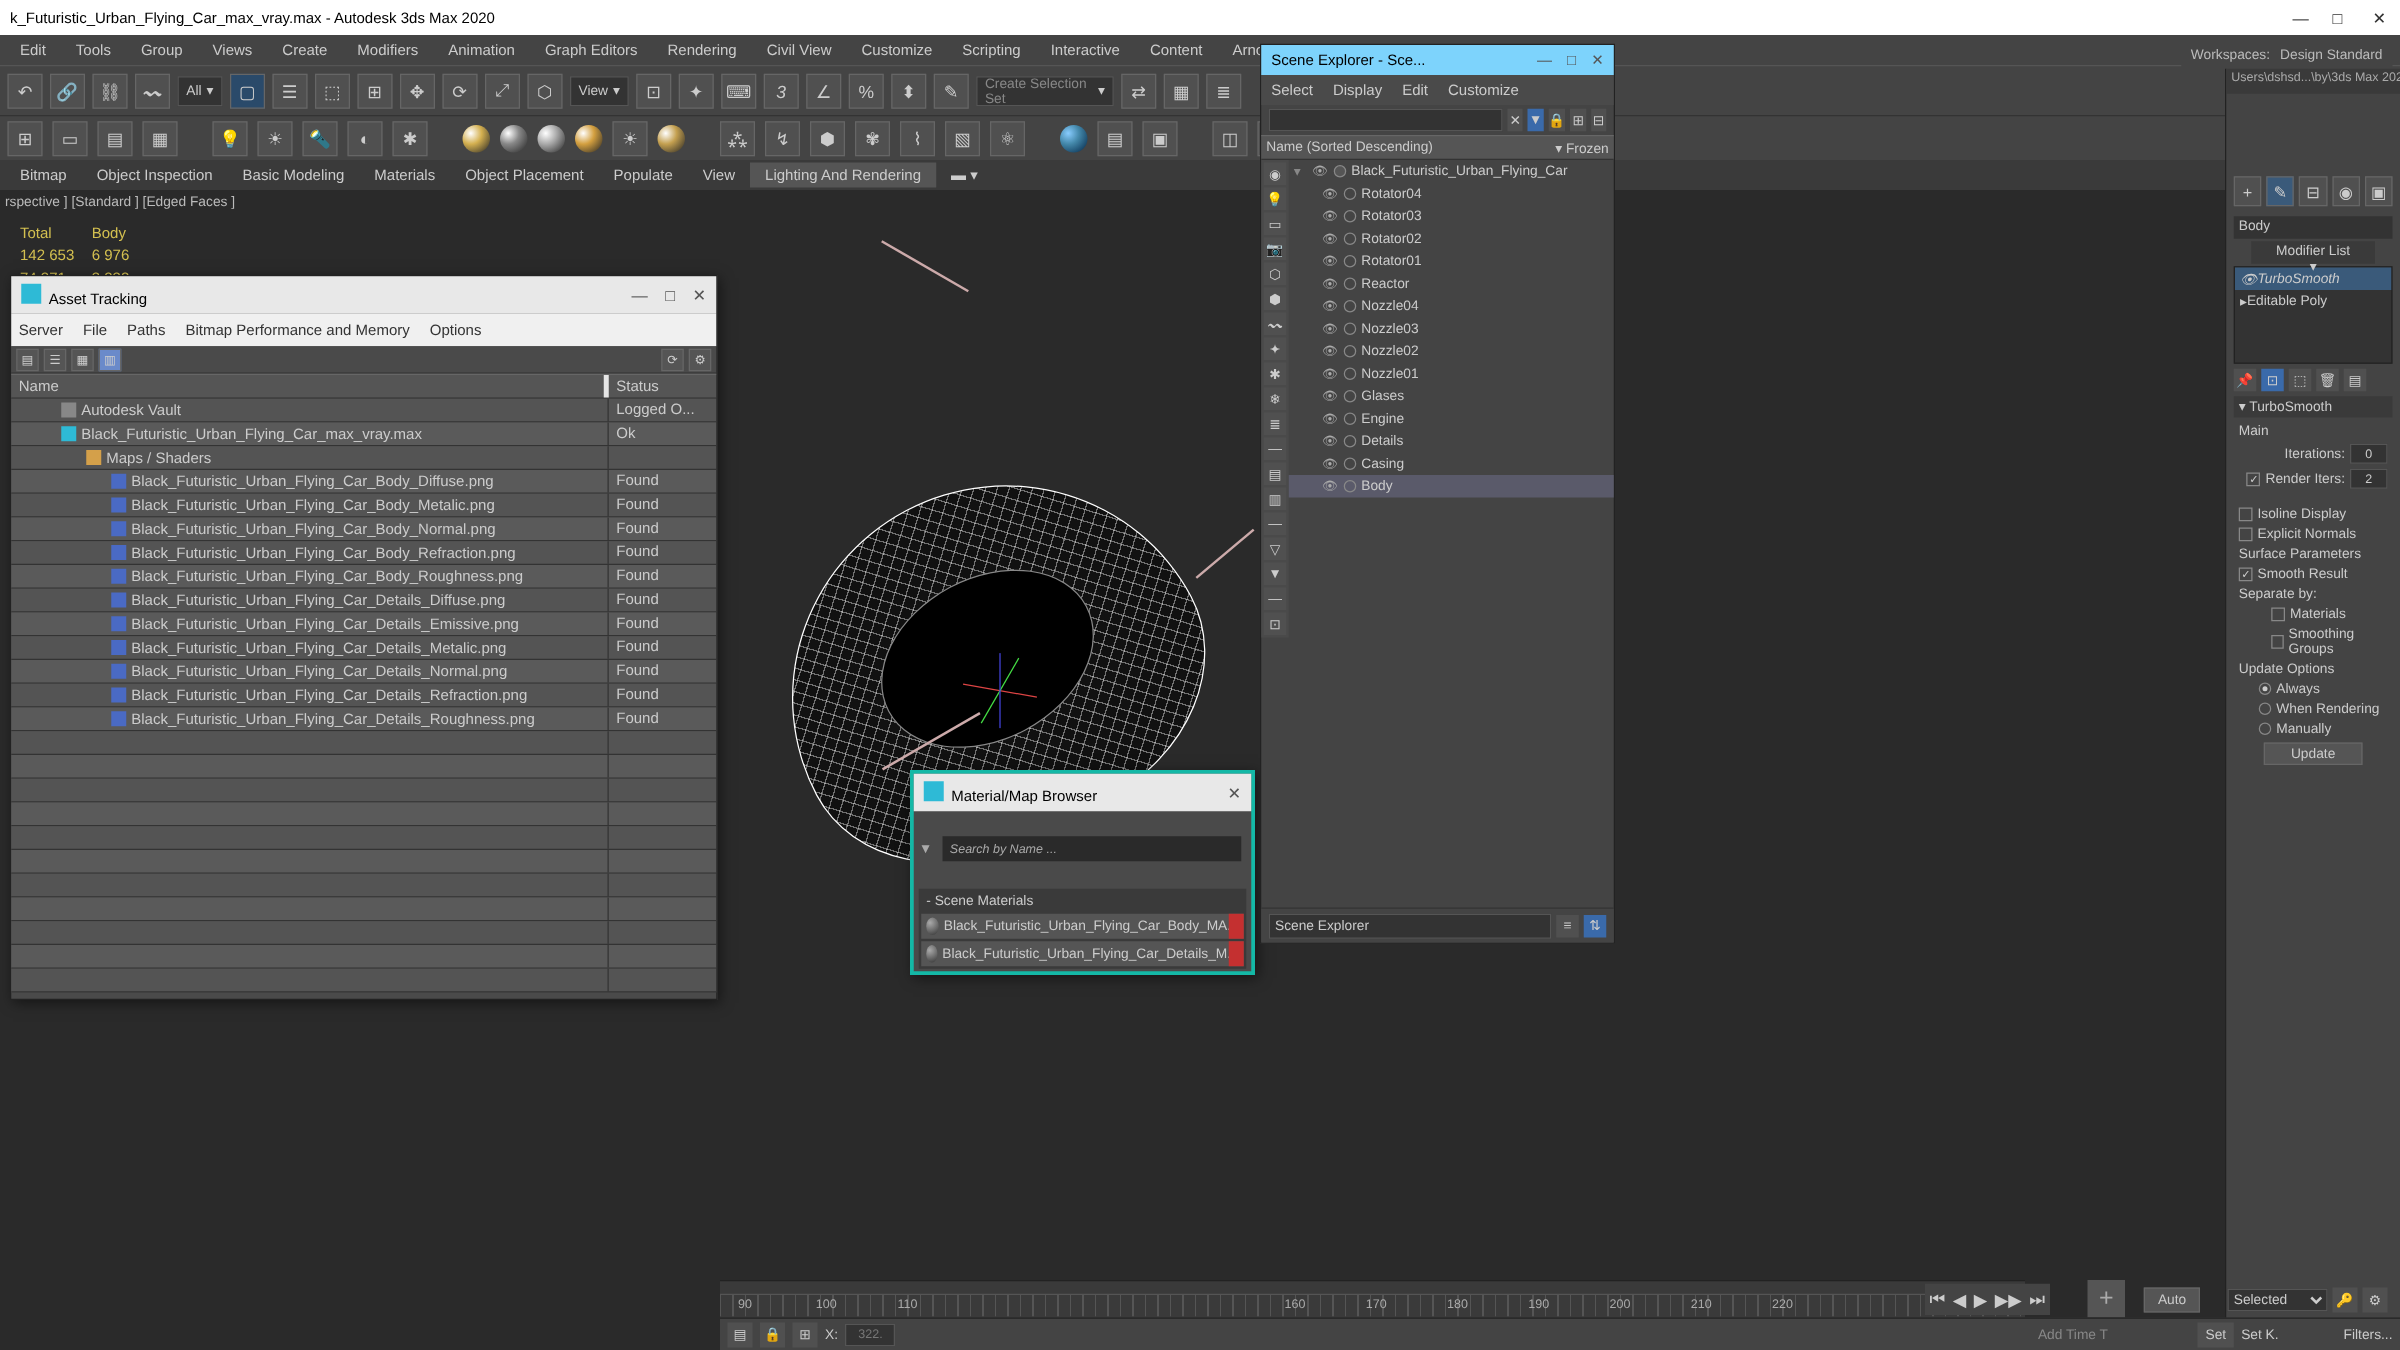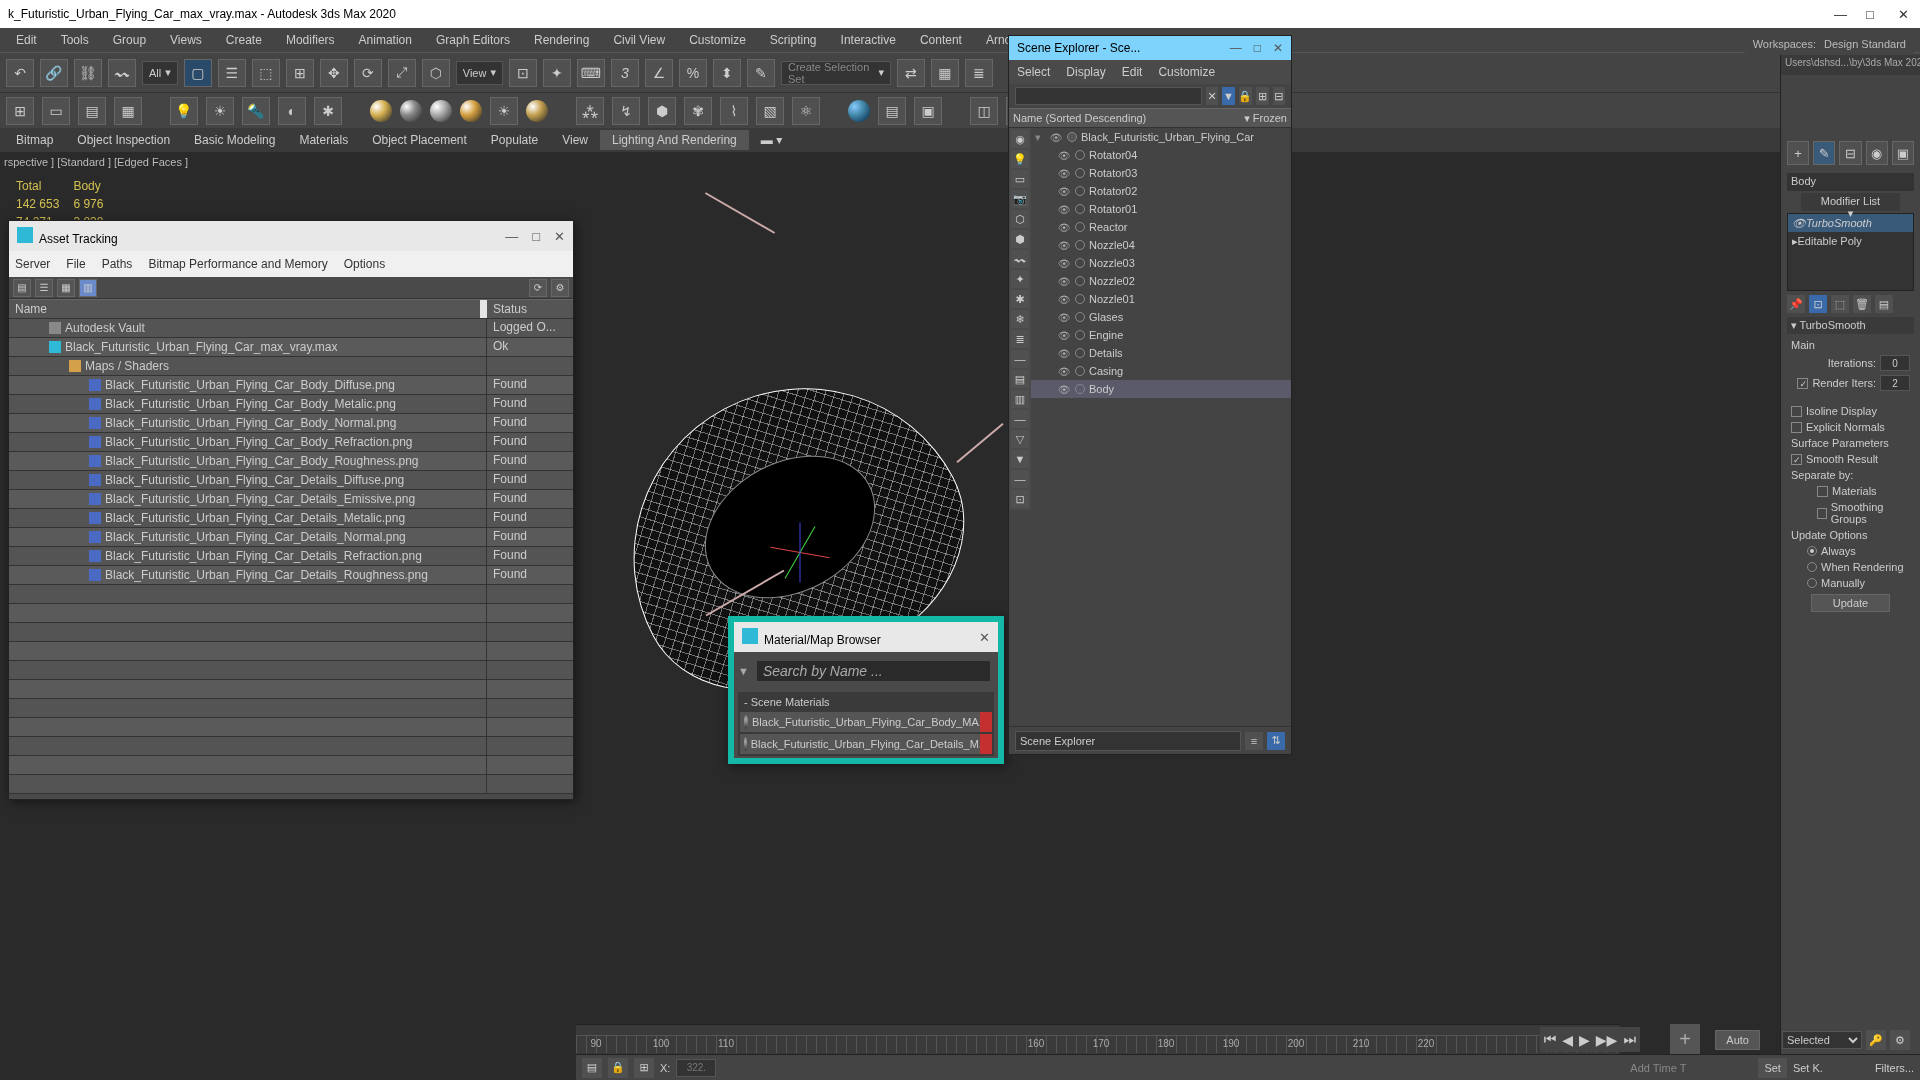--- a/index.html
+++ b/index.html
@@ -26,38 +26,38 @@
 .vp-stats td { padding: 0 12px 0 0; }
 
 .asset-dlg { position: absolute; left: 8px; top: 220px; width: 566px; height: 580px; background: #4a4a4a; border: 1px solid #222; box-shadow: 2px 2px 10px rgba(0,0,0,.5); }
 .dlg-title { height: 30px; background: #e8e8e8; color: #000; display: flex; align-items: center; justify-content: space-between; padding: 0 8px; font-size: 12px; }
 .dlg-title .icon3ds { width: 16px; height: 16px; background: #2ebad6; display: inline-block; margin-right: 6px; }
 .dlg-title .btns { display: flex; gap: 14px; font-size: 13px; color: #555; }
 .dlg-menu { height: 26px; background: #f0f0f0; color: #333; display: flex; align-items: center; padding: 0 6px; gap: 16px; font-size: 12px; }
 .dlg-toolbar { height: 22px; background: #4a4a4a; display: flex; align-items: center; padding: 0 4px; gap: 4px; justify-content: space-between; border-bottom: 1px solid #333; }
 .dlg-toolbar .smallbtn { width: 18px; height: 18px; background: #555; border: 1px solid #666; font-size: 10px; display:flex; align-items:center; justify-content:center;}
 .asset-head { height: 20px; background: #555; display: flex; border-top: 1px solid #666; border-bottom: 1px solid #333; font-size: 12px; }
-.asset-head .col1 { width: 478px; padding: 2px 6px; border-right: 7px solid #e5e5e5; }
+.asset-head .col1 { width: 478px; padding: 2px 6px; border-right: 4px solid #e5e5e5; }
 .asset-head .col2 { flex: 1; padding: 2px 6px; }
 .asset-rows { }
 .asset-row { height: 19px; display: flex; border-bottom: 1px solid #333; font-size: 12px; background: #5a5a5a; }
 .asset-row:nth-child(odd) { background: #545454; }
 .asset-row .c1 { width: 478px; padding: 1px 4px; border-right: 1px solid #333; display: flex; align-items: center; }
 .asset-row .c2 { flex: 1; padding: 1px 6px; }
 .fico { width: 12px; height: 12px; display: inline-block; margin-right: 4px; }
 .fico.vault { background: #888; }
 .fico.max { background: #2ebad6; }
 .fico.folder { background: #d4a04a; }
 .fico.img { background: #4a6ac4; }
 .indent1 { padding-left: 40px !important; }
 .indent2 { padding-left: 60px !important; }
 .indent3 { padding-left: 80px !important; }
 
-.mat-dlg { position: absolute; left: 728px; top: 616px; width: 276px; background: #4a4a4a; border: 6px solid #14b8a6; box-shadow: 2px 2px 10px rgba(0,0,0,.5); }
-.mat-search { height: 20px; background: #2a2a2a; margin: 7px 4px; padding: 2px 6px; color: #aaa; font-style: italic; font-size: 14px; display: flex; align-items: center; }
+.mat-dlg { position: absolute; left: 728px; top: 616px; width: 276px; background: #4a4a4a; border: 3px solid #14b8a6; box-shadow: 2px 2px 10px rgba(0,0,0,.5); }
+.mat-search { height: 20px; background: #2a2a2a; margin: 18px 4px; padding: 2px 6px; color: #aaa; font-style: italic; font-size: 10px; display: flex; align-items: center; }
 .mat-group { background: #3a3a3a; margin: 2px 4px; padding: 2px; }
 .mat-group-hdr { color: #ccc; font-size: 11px; padding: 2px 4px; }
 .mat-item { height: 20px; background: #555; margin-top: 2px; display: flex; align-items: center; padding: 0 4px; font-size: 11px; position: relative; }
 .mat-item .sw { width: 14px; height: 14px; border-radius: 50%; background: radial-gradient(circle at 30% 30%, #aaa, #333); margin-right: 4px; }
 .mat-item .redbar { position: absolute; right: 0; top: 0; bottom: 0; width: 12px; background: #c43030; }
 
 .scene-dlg { position: absolute; left: 1008px; top: 35px; width: 284px; height: 720px; background: #444; border: 1px solid #222; }
 .scene-title { height: 24px; background: #7dd3fc; color: #000; display: flex; align-items: center; justify-content: space-between; padding: 0 8px; font-size: 12px; }
 .scene-menu { height: 24px; background: #4a4a4a; display: flex; align-items: center; padding: 0 8px; gap: 16px; font-size: 12px; }
 .scene-search { height: 24px; display: flex; align-items: center; padding: 0 6px; gap: 4px; }

